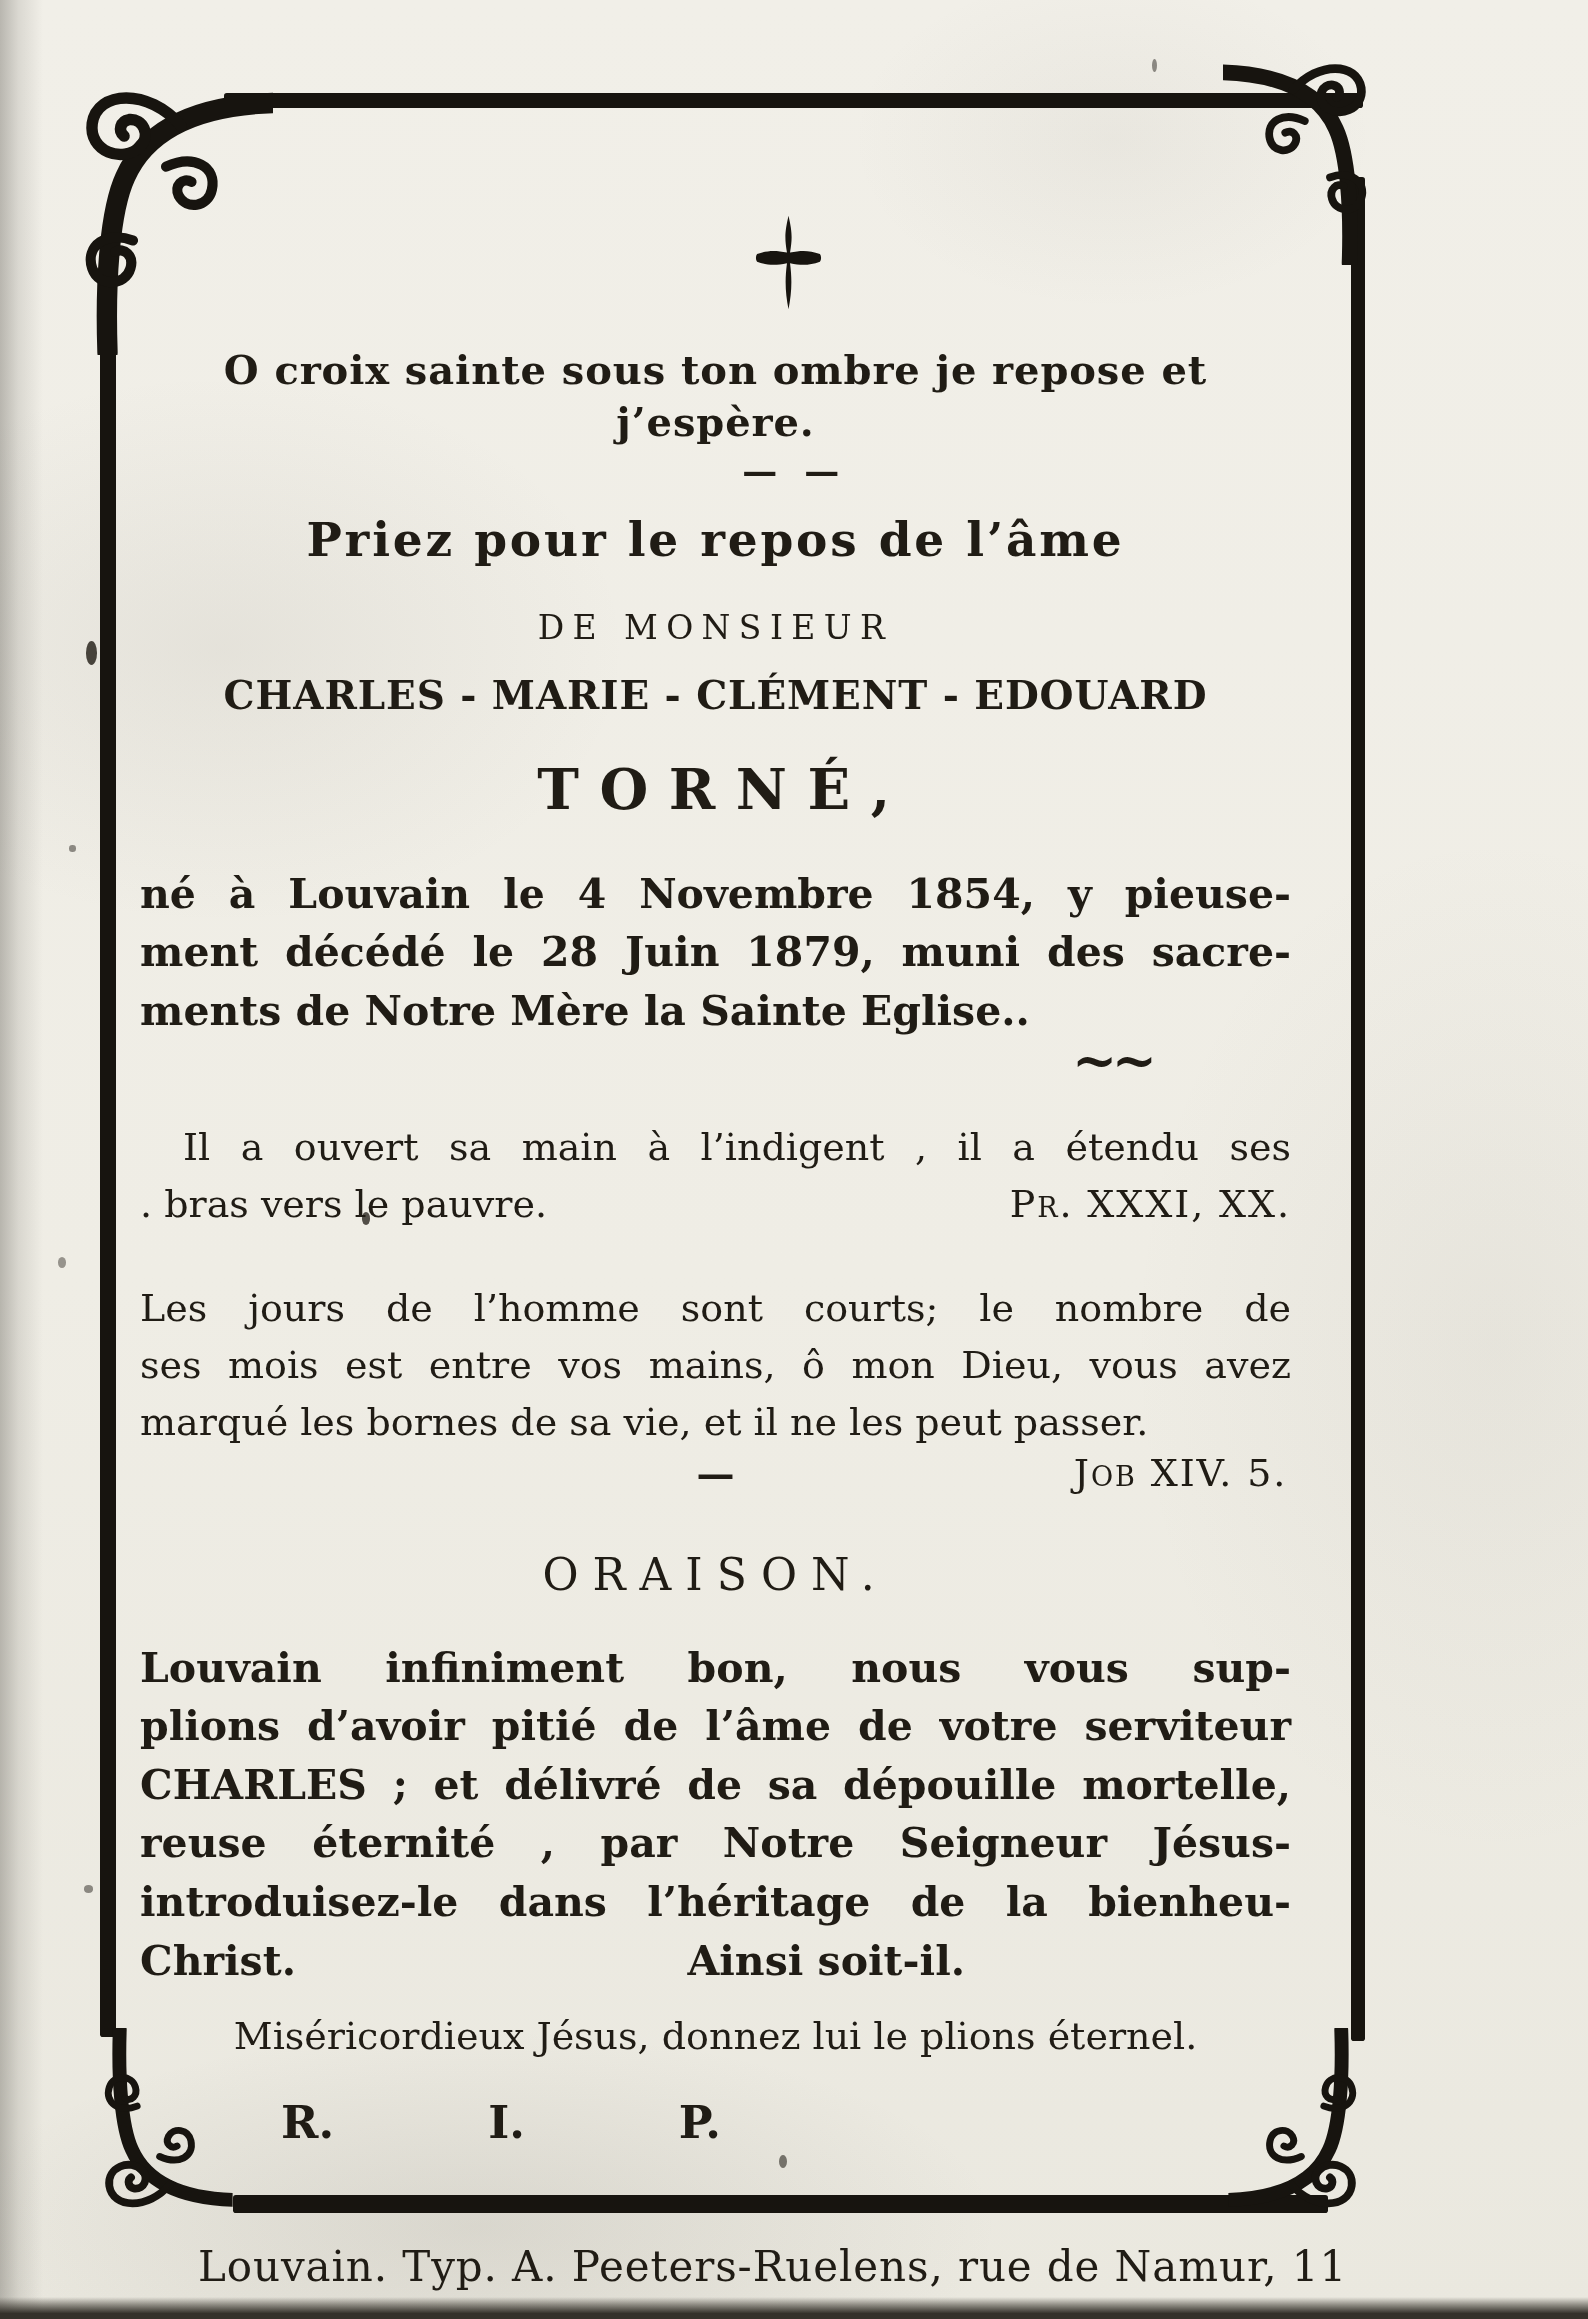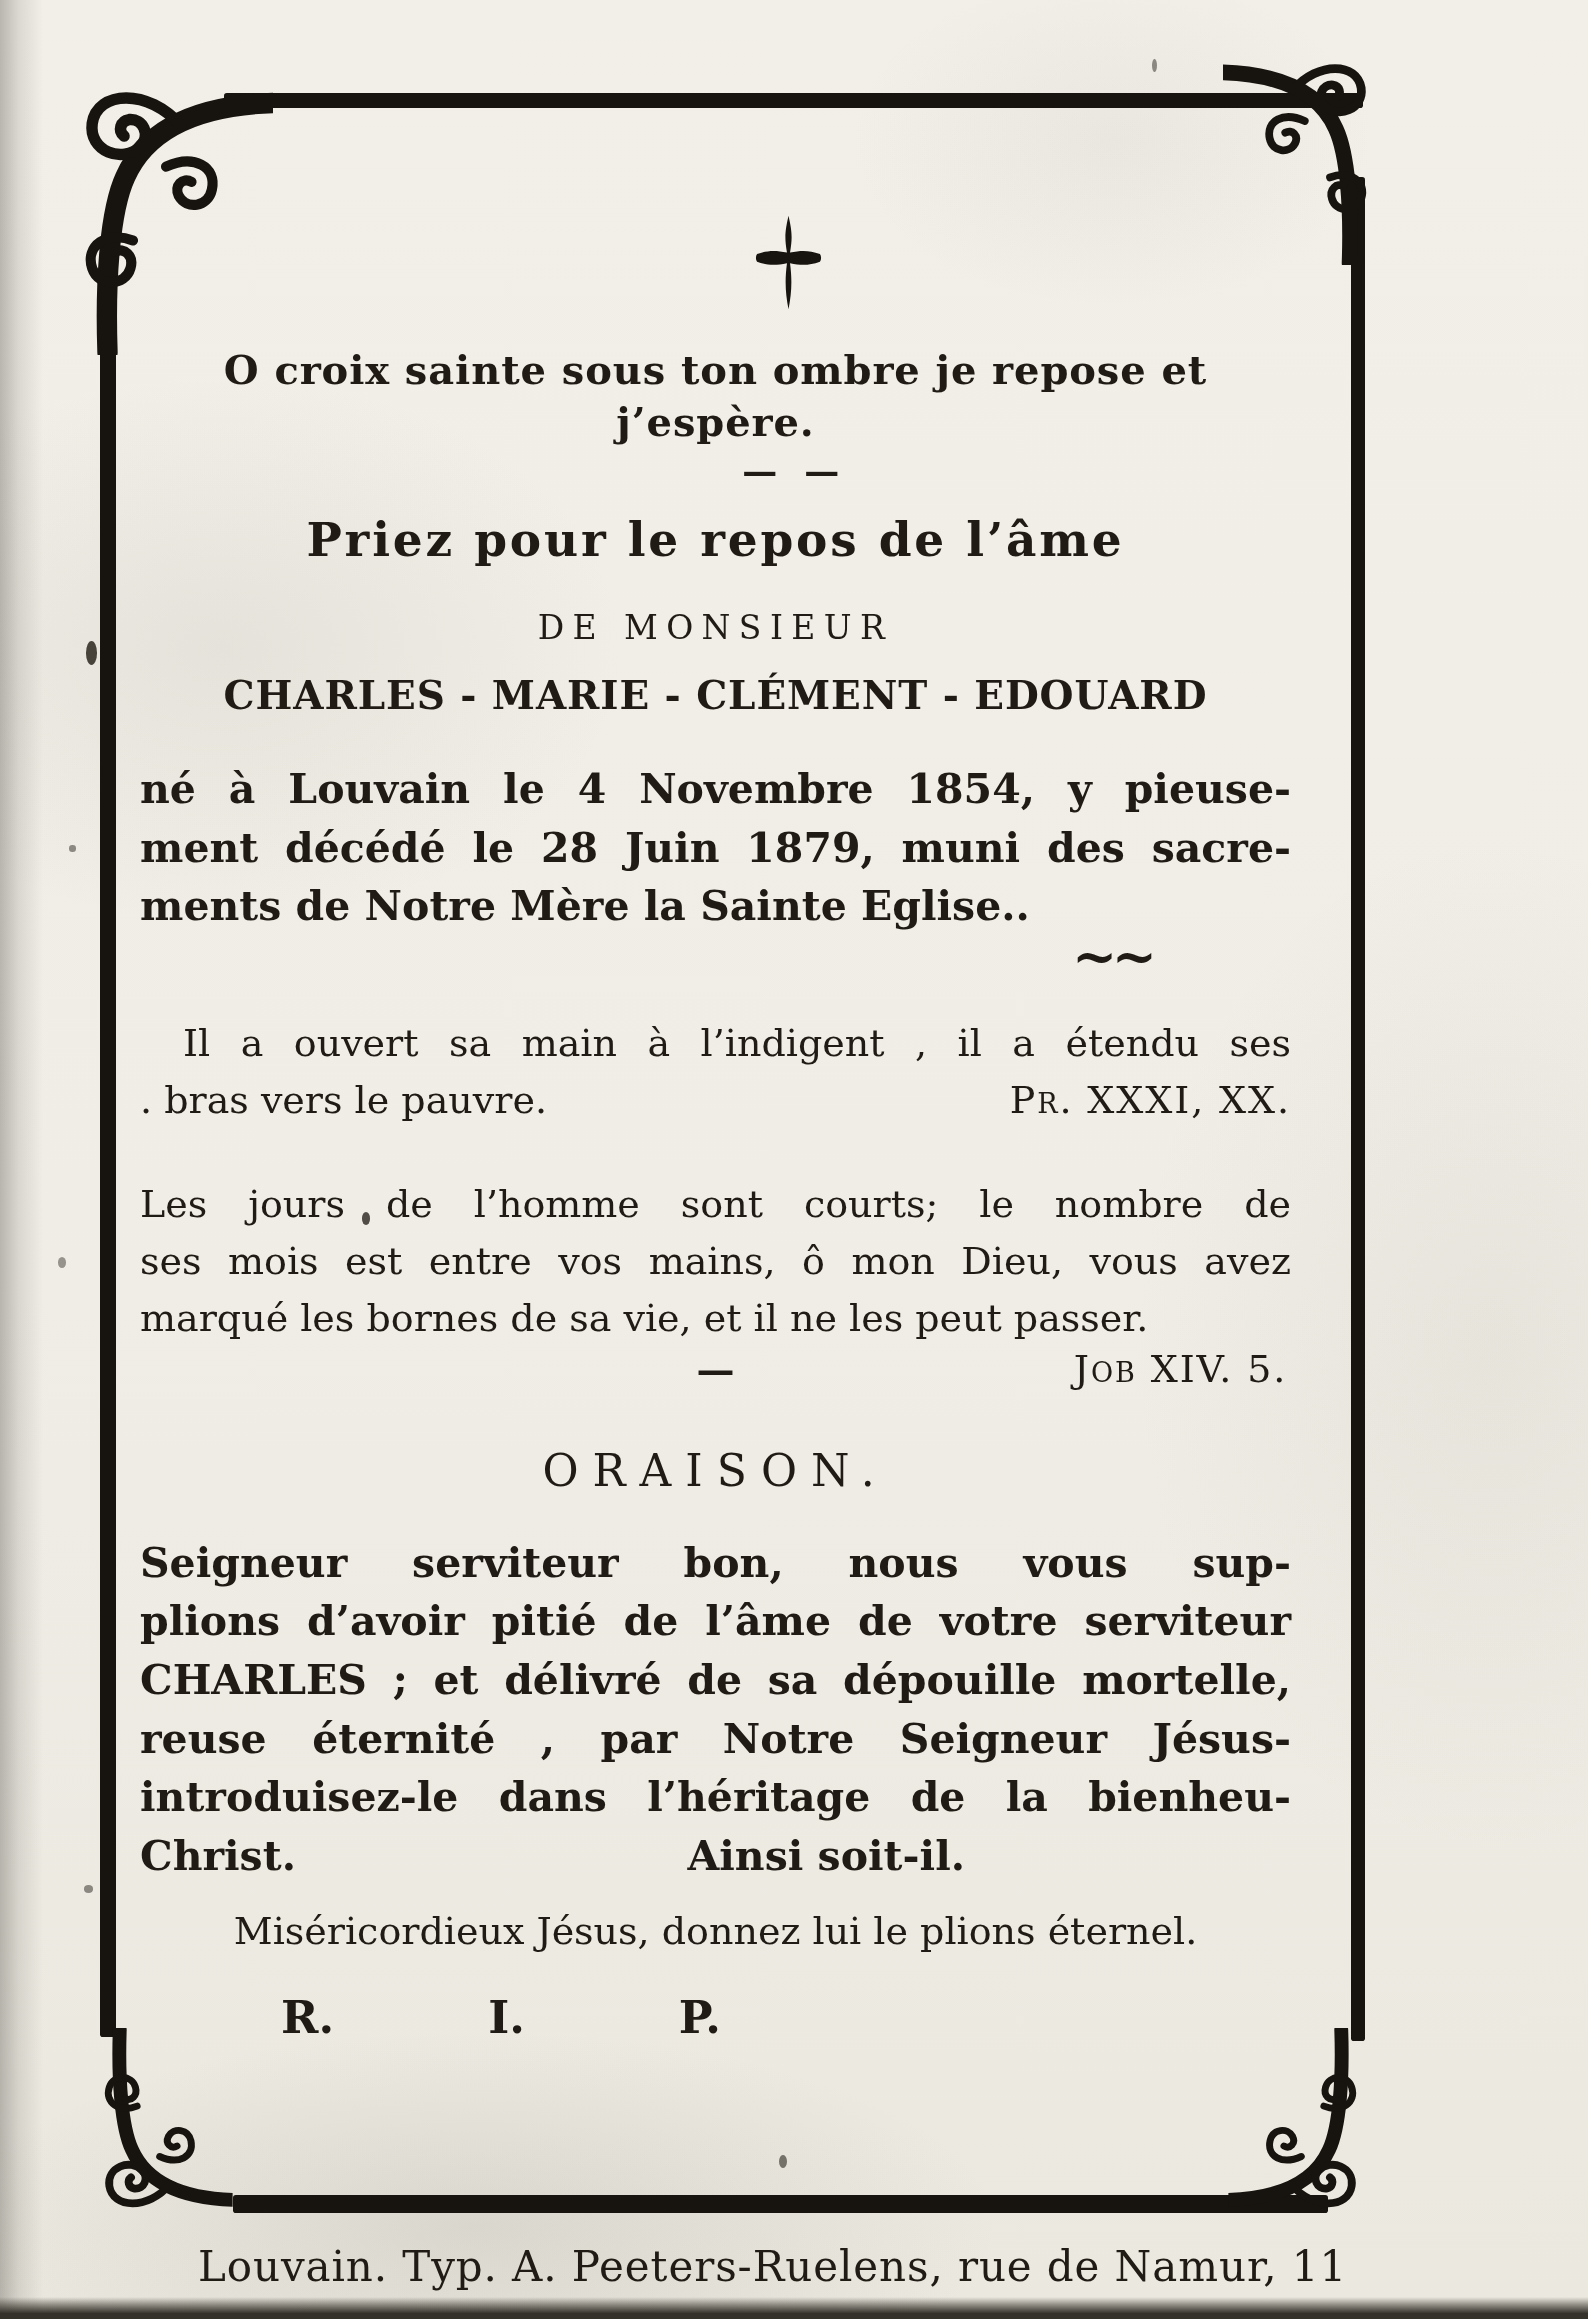--- a/index.html
+++ b/index.html
@@ -116,20 +116,21 @@
     <div class="epigraph center">O croix sainte sous ton ombre je repose et j’espère.</div>
 
     <div class="divider1 center">— —</div>
 
     <div class="heading center">Priez pour le repos de l’âme</div>
 
     <div class="subheading center">DE MONSIEUR</div>
 
     <div class="names center">CHARLES - MARIE - CLÉMENT - EDOUARD</div>
 
+    <div class="surname center">TORNÉ,</div>
 
     <div class="bio">
       <div class="just">né à Louvain le 4 Novembre 1854, y pieuse-</div>
       <div class="just">ment décédé le 28 Juin 1879, muni des sacre-</div>
       <div>ments de Notre Mère la Sainte Eglise..</div>
     </div>
 
     <div class="divider2">~~</div>
 
     <div class="quote q1">
@@ -147,21 +148,21 @@
     </div>
 
     <div class="job-row">
       <span class="job-dash">—</span>
       <span class="job-cite citation">Job XIV. 5.</span>
     </div>
 
     <div class="oraison-title center">ORAISON.</div>
 
     <div class="oraison">
-      <div class="just">Seigneur serviteur bon, nous vous sup-</div>
+      <div class="just">Louvain infiniment bon, nous vous sup-</div>
       <div class="just">plions d’avoir pitié de l’âme de votre serviteur</div>
       <div class="just">CHARLES ; et délivré de sa dépouille mortelle,</div>
       <div class="just">reuse éternité , par Notre Seigneur Jésus-</div>
       <div class="just">introduisez-le dans l’héritage de la bienheu-</div>
       <div class="oraison-last">
         <span>Christ.</span>
         <span class="closing">Ainsi soit-il.</span>
       </div>
     </div>
 

